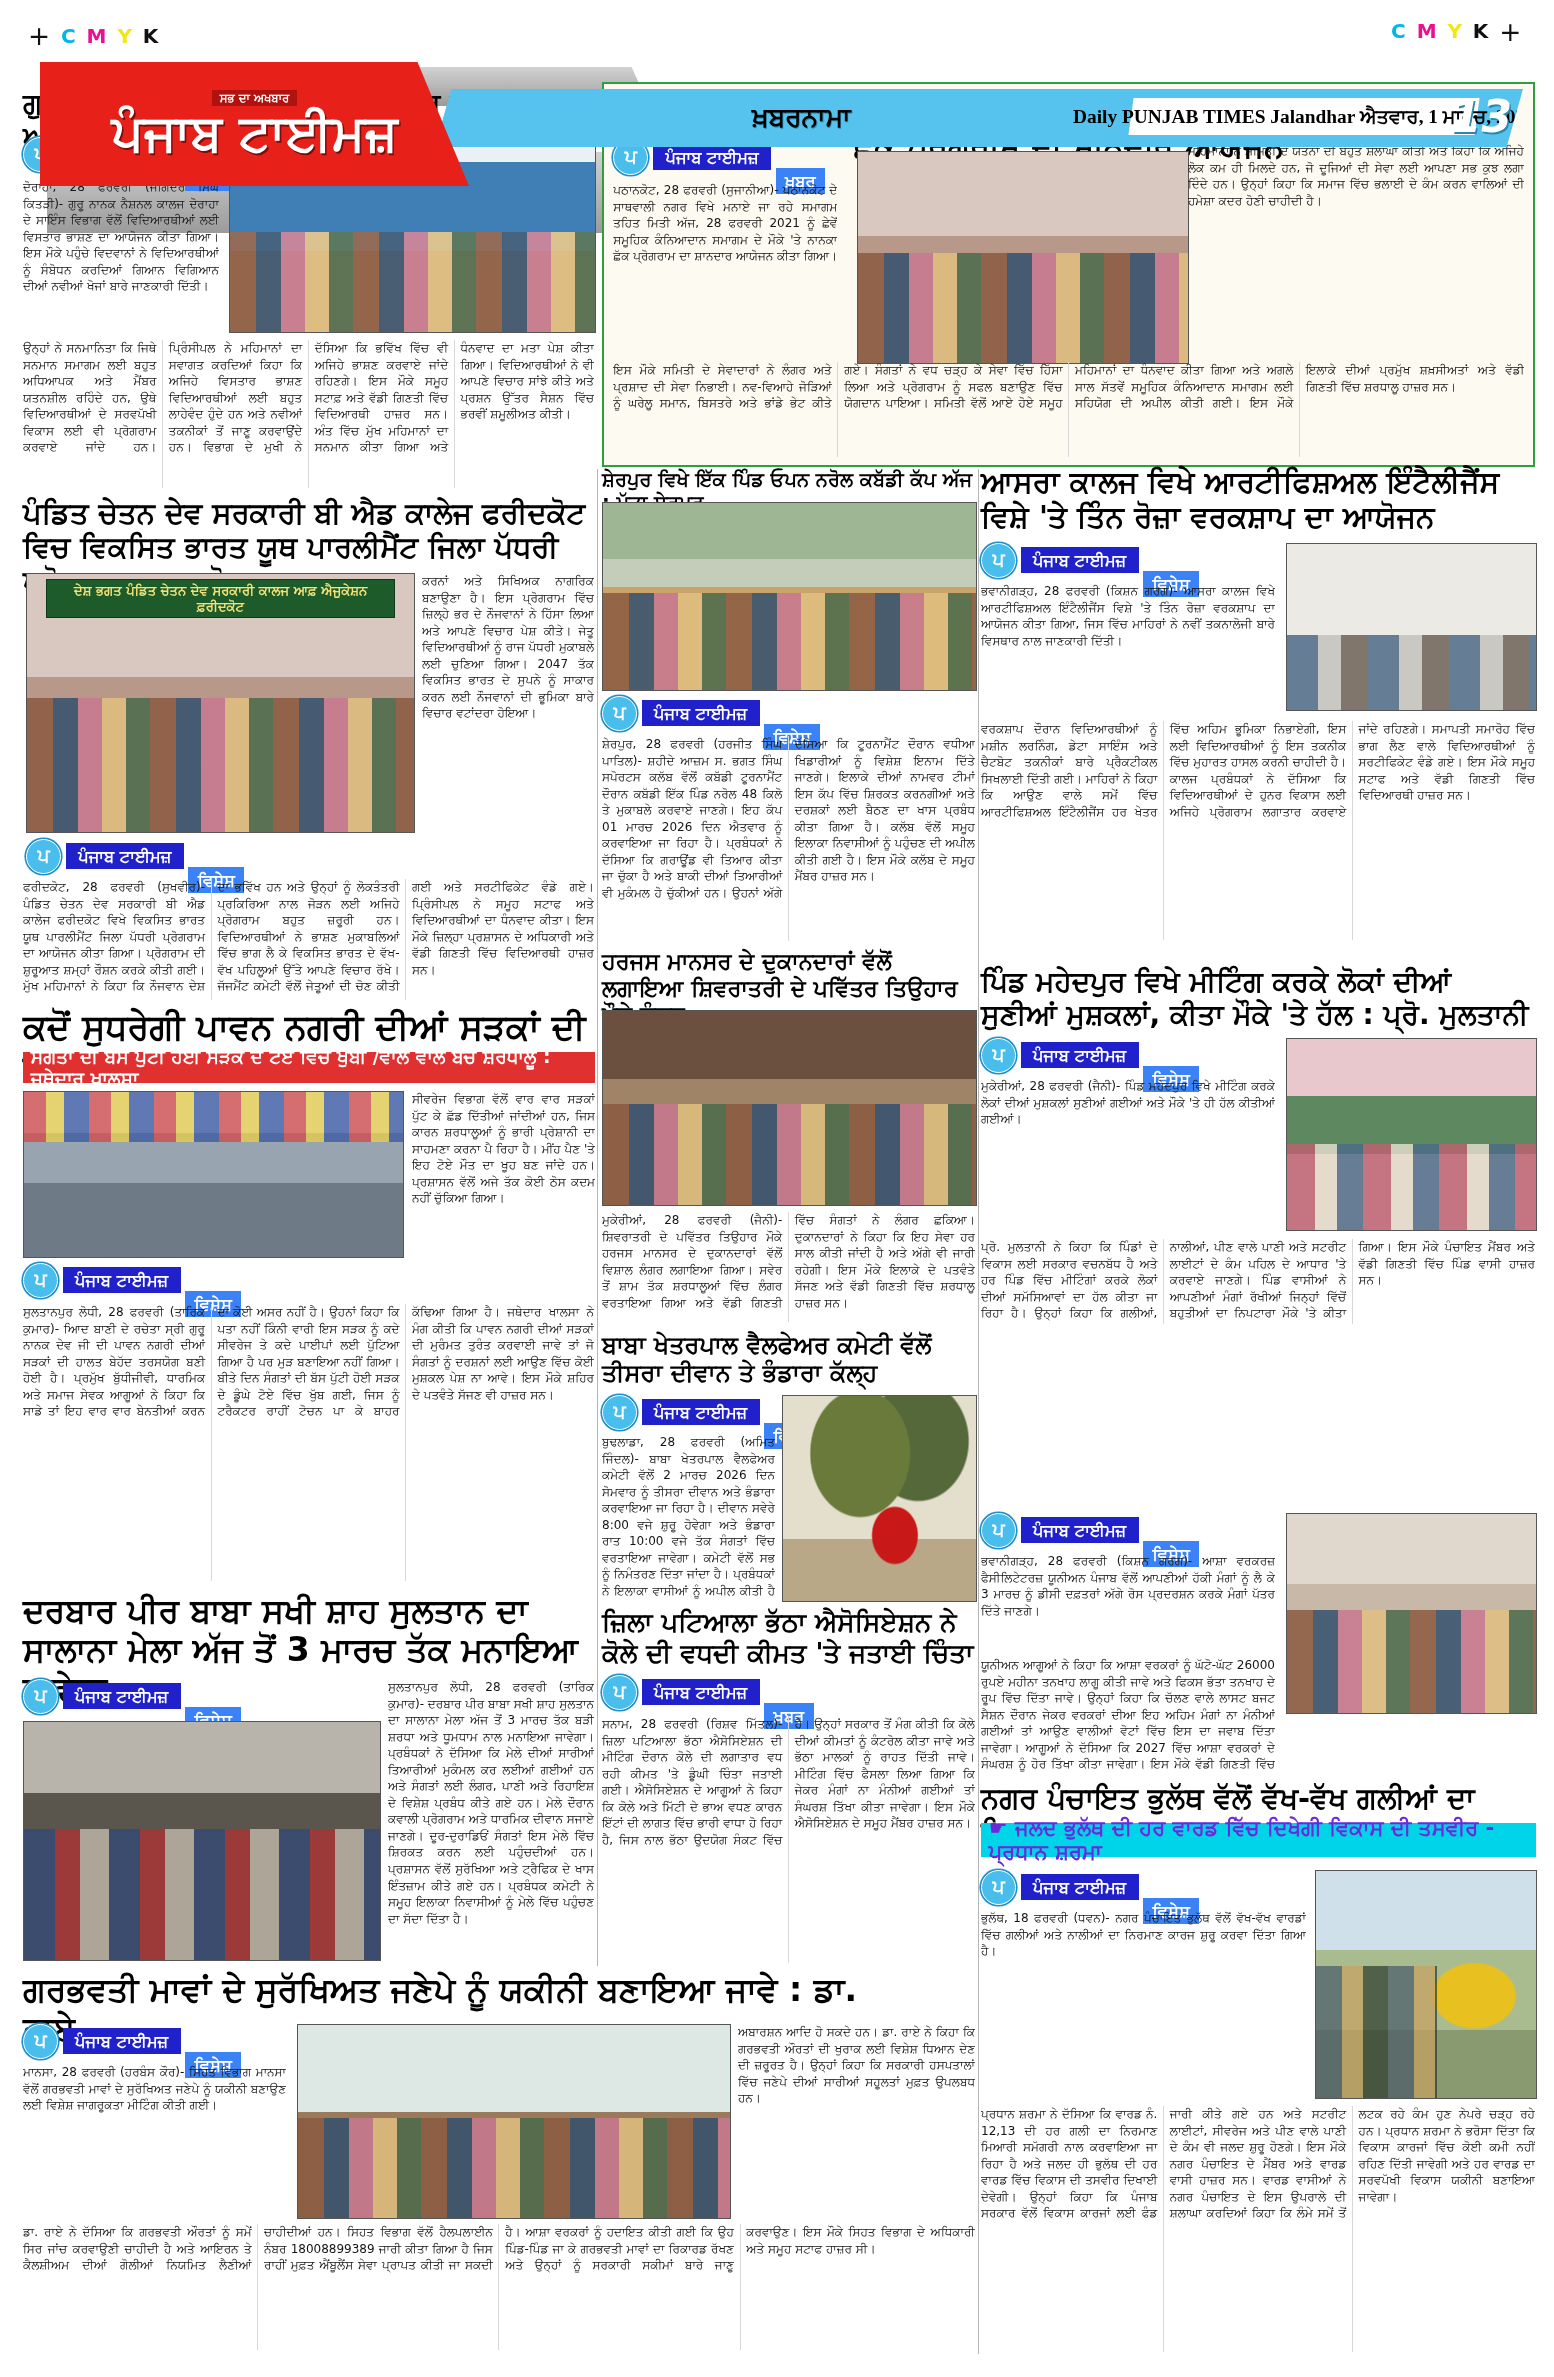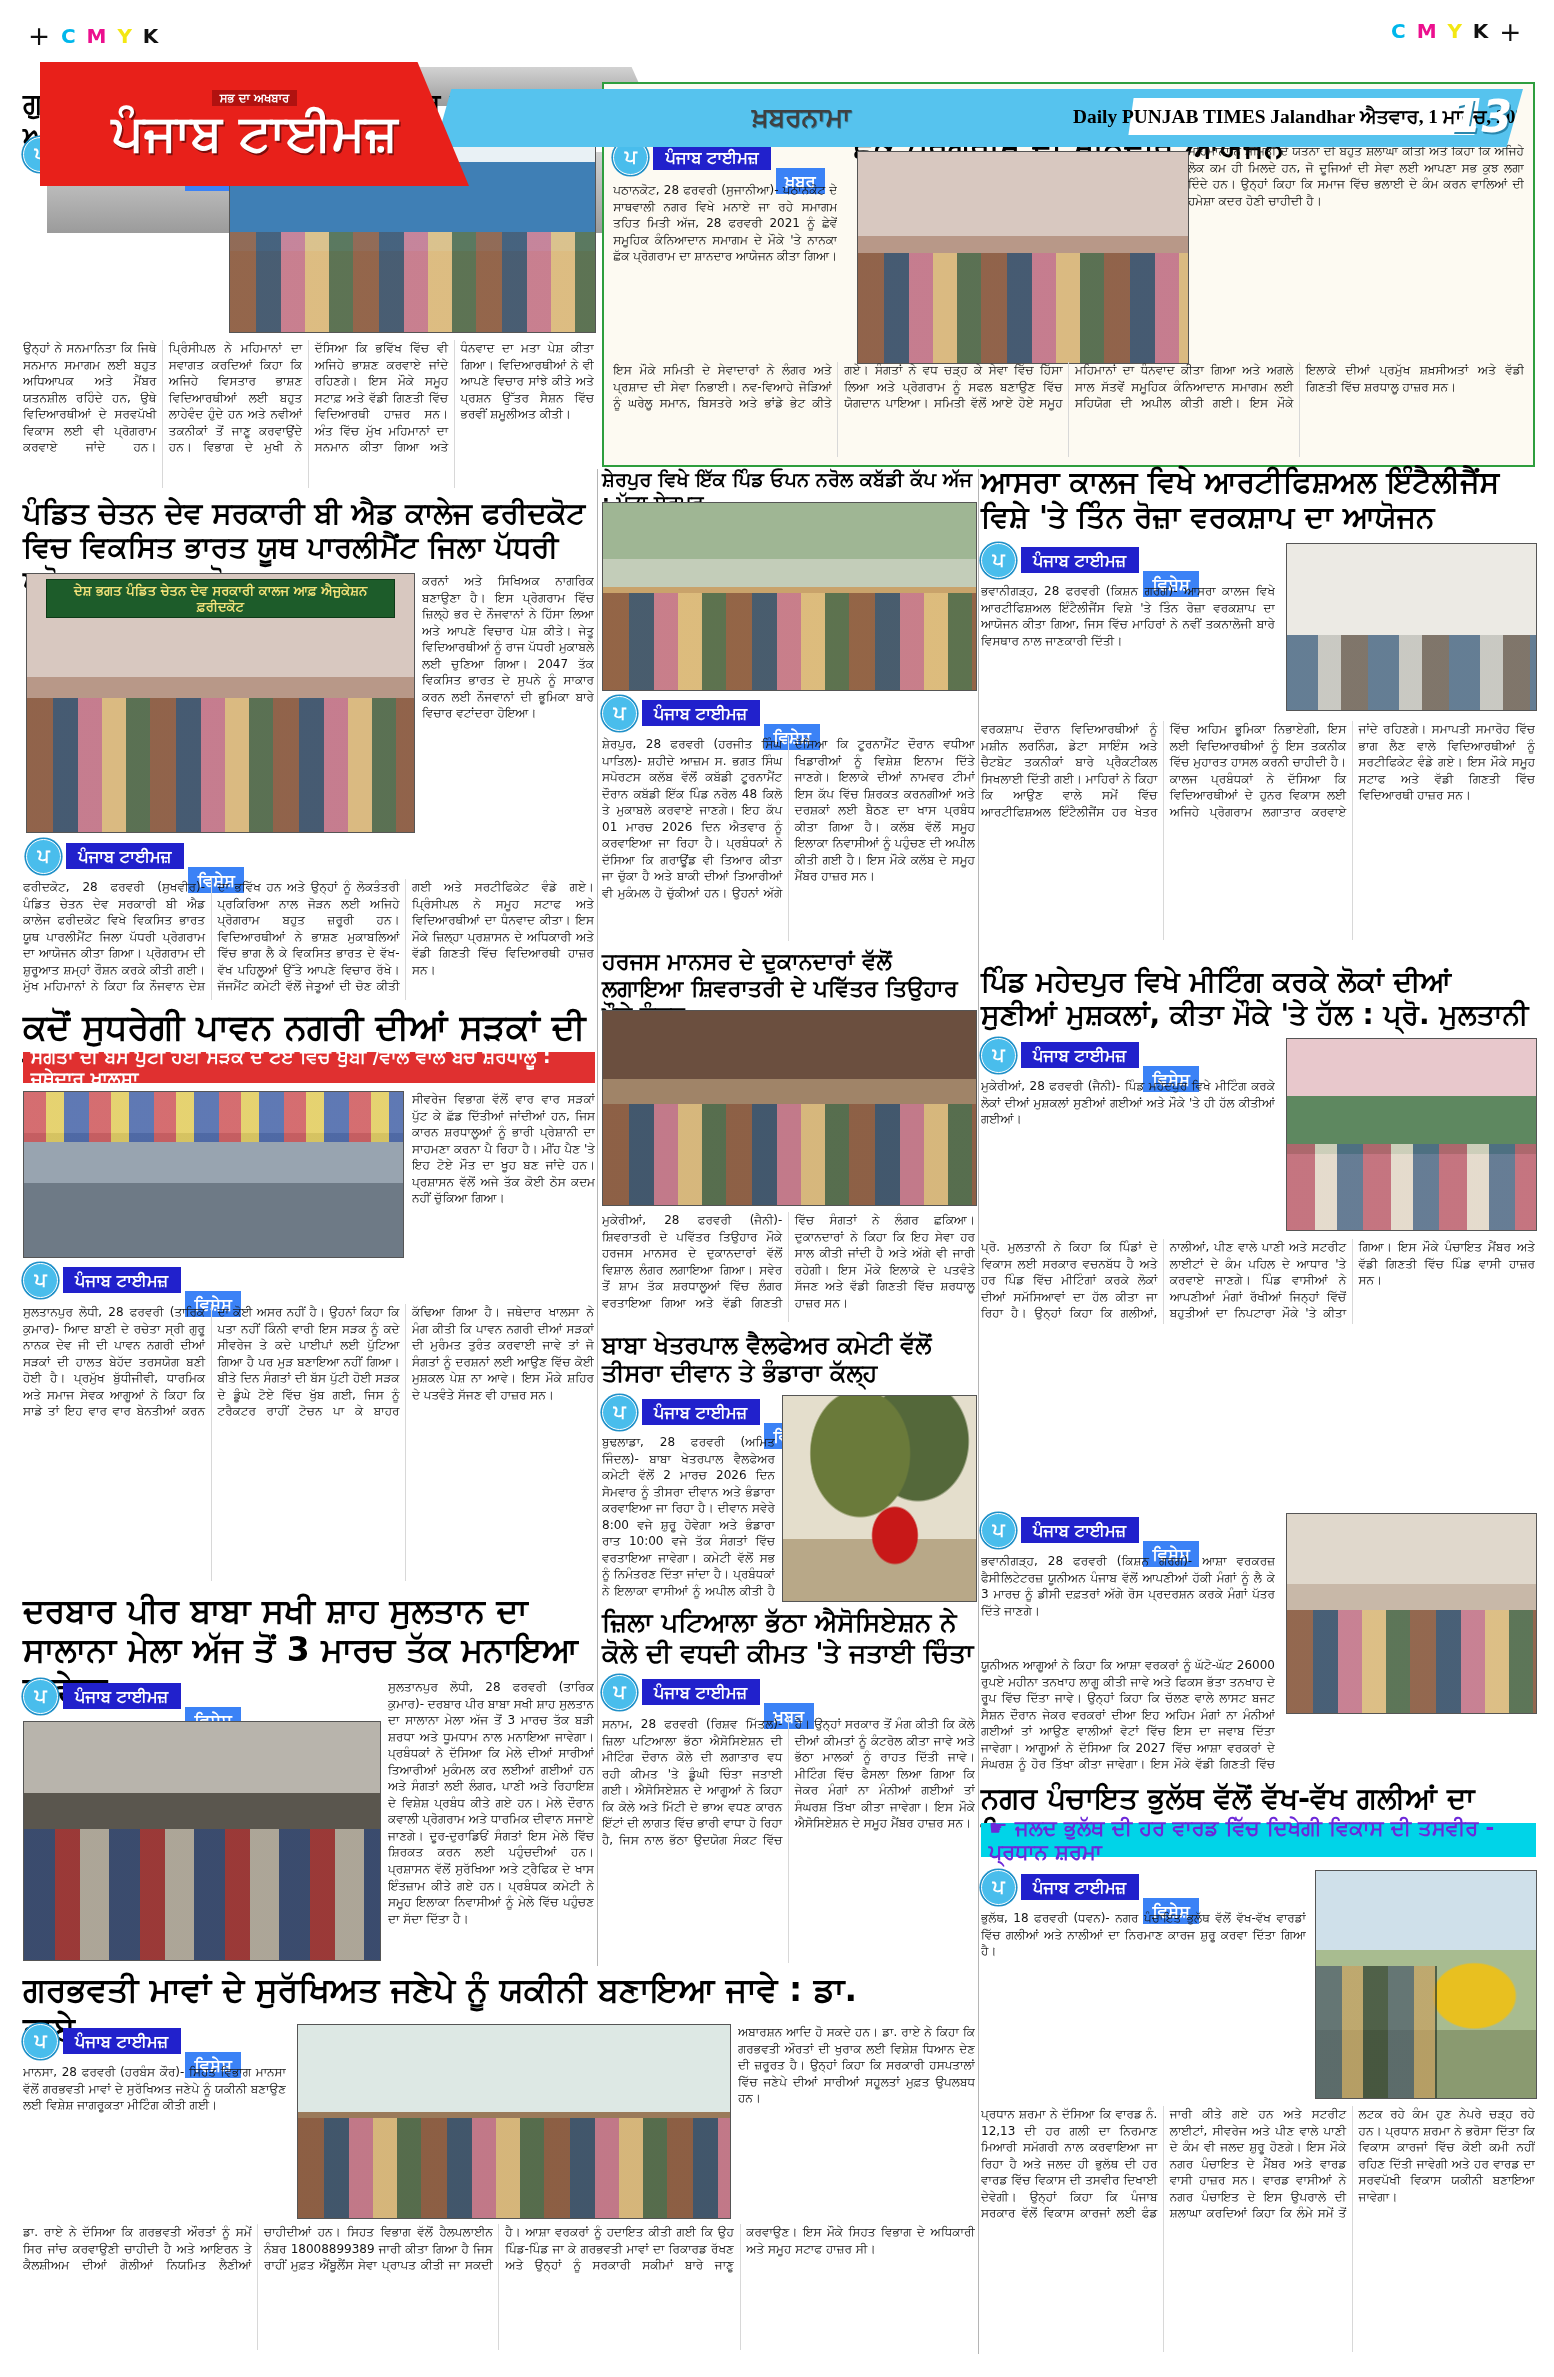--- a/index.html
+++ b/index.html
@@ -13,21 +13,21 @@
   .ribbon{position:absolute;background:linear-gradient(180deg,#d2d2d2,#9b9b9b);}
   .rib-top{left:70px;top:67px;width:579px;height:39px;clip-path:polygon(0 0,97% 0,100% 100%,0 100%);}
   .rib-bot{left:47px;top:152px;width:614px;height:81px;clip-path:polygon(0 0,96% 0,100% 100%,0 100%);}
   .mast-red{position:absolute;left:40px;top:62px;width:429px;height:124px;background:#e8201a;
             clip-path:polygon(0 0,88% 0,100% 100%,0 100%);z-index:4;display:flex;flex-direction:column;
             align-items:center;justify-content:center;}
   .mast-tagline{color:#fff;font-size:11.7px;font-weight:bold;background:#b01210;padding:0.8px 7.8px;margin-bottom:1.6px;}
   .mast-title{color:#fff;font-size:50px;font-weight:bold;line-height:1;text-shadow:1.6px 1.6px 0 #7a0d0b;}
   .blue-banner{position:absolute;left:435px;top:89px;width:1088px;height:58px;background:#56c3ee;
                clip-path:polygon(1.5% 0,100% 0,98.5% 100%,0 100%);z-index:3;}
-  .section-title{position:absolute;left:317px;top:12.4px;color:#404040;font-size:26.4px;font-weight:bold;text-shadow:0.8px 0.8px 0 #2a87ad;}
+  .section-title{position:absolute;left:317px;top:12.4px;color:#000000;font-size:26.4px;font-weight:bold;text-shadow:0.8px 0.8px 0 #2a87ad;}
   .date-box{position:absolute;left:696px;top:9.3px;width:346px;height:37px;background:#fff;transform:skewX(-8deg);
             display:flex;align-items:center;justify-content:center;}
   .date-text{transform:skewX(8deg);font-family:"Liberation Serif",serif;font-weight:bold;font-size:19.4px;color:#000;white-space:nowrap;}
   .page-num{position:absolute;right:11px;top:1.6px;color:#fff;font-size:44px;font-weight:bold;font-style:italic;text-shadow:1.6px 1.6px 0 #2a87ad;}
   
   .vrule{position:absolute;width:0.8px;background:#b5b5b5;}
   
   .article{position:absolute;}
   .abs{position:absolute;}
   .hl{font-weight:bold;color:#000;line-height:1.18;letter-spacing:0;}
@@ -117,20 +117,21 @@
   <div class="vrule" style="left:597px;top:469px;height:1497px;"></div>
   <div class="vrule" style="left:978px;top:469px;height:1885px;"></div>
 
   <div class="article" style="left:23px;top:87px;width:571px;height:404px;">
     <div class="hl abs" style="left:0;top:0;width:571px;font-size:28px;">ਗੁਰੂ ਨਾਨਕ ਨੈਸ਼ਨਲ ਕਾਲਜ ਵਿਖੇ ਵਿਸਤਾਰ ਭਾਸ਼ਣ ਦਾ ਆਯੋਜਨ</div>
     <div class="badge abs" style="left:0;top:50px;">
       <span class="logo">ਪ</span>
       <span class="bname">ਪੰਜਾਬ ਟਾਈਮਜ਼</span>
       <span class="btag">ਵਿਸ਼ੇਸ਼</span>
     </div>
+    <div class="body-text abs" style="left:0;top:92px;width:196px;height:155px;">ਦੋਰਾਹਾ, 28 ਫਰਵਰੀ (ਜੋਗਿੰਦਰ ਸਿੰਘ ਕਿਤੜੀ)- ਗੁਰੂ ਨਾਨਕ ਨੈਸ਼ਨਲ ਕਾਲਜ ਦੋਰਾਹਾ ਦੇ ਸਾਇੰਸ ਵਿਭਾਗ ਵੱਲੋਂ ਵਿਦਿਆਰਥੀਆਂ ਲਈ ਵਿਸਤਾਰ ਭਾਸ਼ਣ ਦਾ ਆਯੋਜਨ ਕੀਤਾ ਗਿਆ। ਇਸ ਮੌਕੇ ਪਹੁੰਚੇ ਵਿਦਵਾਨਾਂ ਨੇ ਵਿਦਿਆਰਥੀਆਂ ਨੂੰ ਸੰਬੋਧਨ ਕਰਦਿਆਂ ਗਿਆਨ ਵਿਗਿਆਨ ਦੀਆਂ ਨਵੀਆਂ ਖੋਜਾਂ ਬਾਰੇ ਜਾਣਕਾਰੀ ਦਿੱਤੀ।</div>
     <div class="photo ph-class abs" style="left:206px;top:51px;width:365px;height:193px;"></div>
     <div class="body-text c4 abs" style="left:0;top:253px;width:571px;height:148px;">ਉਨ੍ਹਾਂ ਨੇ ਸਨਮਾਨਿਤਾ ਕਿ ਜਿਥੇ ਸਨਮਾਨ ਸਮਾਗਮ ਲਈ ਬਹੁਤ ਅਧਿਆਪਕ ਅਤੇ ਮੈਂਬਰ ਯਤਨਸ਼ੀਲ ਰਹਿੰਦੇ ਹਨ, ਉਥੇ ਵਿਦਿਆਰਥੀਆਂ ਦੇ ਸਰਵਪੱਖੀ ਵਿਕਾਸ ਲਈ ਵੀ ਪ੍ਰੋਗਰਾਮ ਕਰਵਾਏ ਜਾਂਦੇ ਹਨ। ਪ੍ਰਿੰਸੀਪਲ ਨੇ ਮਹਿਮਾਨਾਂ ਦਾ ਸਵਾਗਤ ਕਰਦਿਆਂ ਕਿਹਾ ਕਿ ਅਜਿਹੇ ਵਿਸਤਾਰ ਭਾਸ਼ਣ ਵਿਦਿਆਰਥੀਆਂ ਲਈ ਬਹੁਤ ਲਾਹੇਵੰਦ ਹੁੰਦੇ ਹਨ ਅਤੇ ਨਵੀਆਂ ਤਕਨੀਕਾਂ ਤੋਂ ਜਾਣੂ ਕਰਵਾਉਂਦੇ ਹਨ। ਵਿਭਾਗ ਦੇ ਮੁਖੀ ਨੇ ਦੱਸਿਆ ਕਿ ਭਵਿੱਖ ਵਿੱਚ ਵੀ ਅਜਿਹੇ ਭਾਸ਼ਣ ਕਰਵਾਏ ਜਾਂਦੇ ਰਹਿਣਗੇ। ਇਸ ਮੌਕੇ ਸਮੂਹ ਸਟਾਫ਼ ਅਤੇ ਵੱਡੀ ਗਿਣਤੀ ਵਿੱਚ ਵਿਦਿਆਰਥੀ ਹਾਜ਼ਰ ਸਨ। ਅੰਤ ਵਿੱਚ ਮੁੱਖ ਮਹਿਮਾਨਾਂ ਦਾ ਸਨਮਾਨ ਕੀਤਾ ਗਿਆ ਅਤੇ ਧੰਨਵਾਦ ਦਾ ਮਤਾ ਪੇਸ਼ ਕੀਤਾ ਗਿਆ। ਵਿਦਿਆਰਥੀਆਂ ਨੇ ਵੀ ਆਪਣੇ ਵਿਚਾਰ ਸਾਂਝੇ ਕੀਤੇ ਅਤੇ ਪ੍ਰਸ਼ਨ ਉੱਤਰ ਸੈਸ਼ਨ ਵਿੱਚ ਭਰਵੀਂ ਸ਼ਮੂਲੀਅਤ ਕੀਤੀ।</div>
   </div>
 
   <div class="article green-box" style="left:602px;top:82px;width:933px;height:385px;">
     <div class="hl abs" style="left:9.3px;top:6.2px;width:911px;font-size:32px;text-align:center;">ਗੌਰੀ ਸ਼ੰਕਰ ਸੇਵਾ ਸਮਿਤੀ ਵੱਲੋਂ ਛੇਵੇਂ ਸਮੂਹਿਕ ਕੰਨਿਆਦਾਨ ਦੇ ਮੌਕੇ 'ਤੇ ਨਾਨਕਾ ਛੱਕ ਪ੍ਰੋਗਰਾਮ ਦਾ ਸ਼ਾਨਦਾਰ ਆਯੋਜਨ</div>
     <div class="badge abs" style="left:9.3px;top:56px;">
       <span class="logo">ਪ</span>
       <span class="bname">ਪੰਜਾਬ ਟਾਈਮਜ਼</span>
       <span class="btag">ਖ਼ਬਰ</span>

